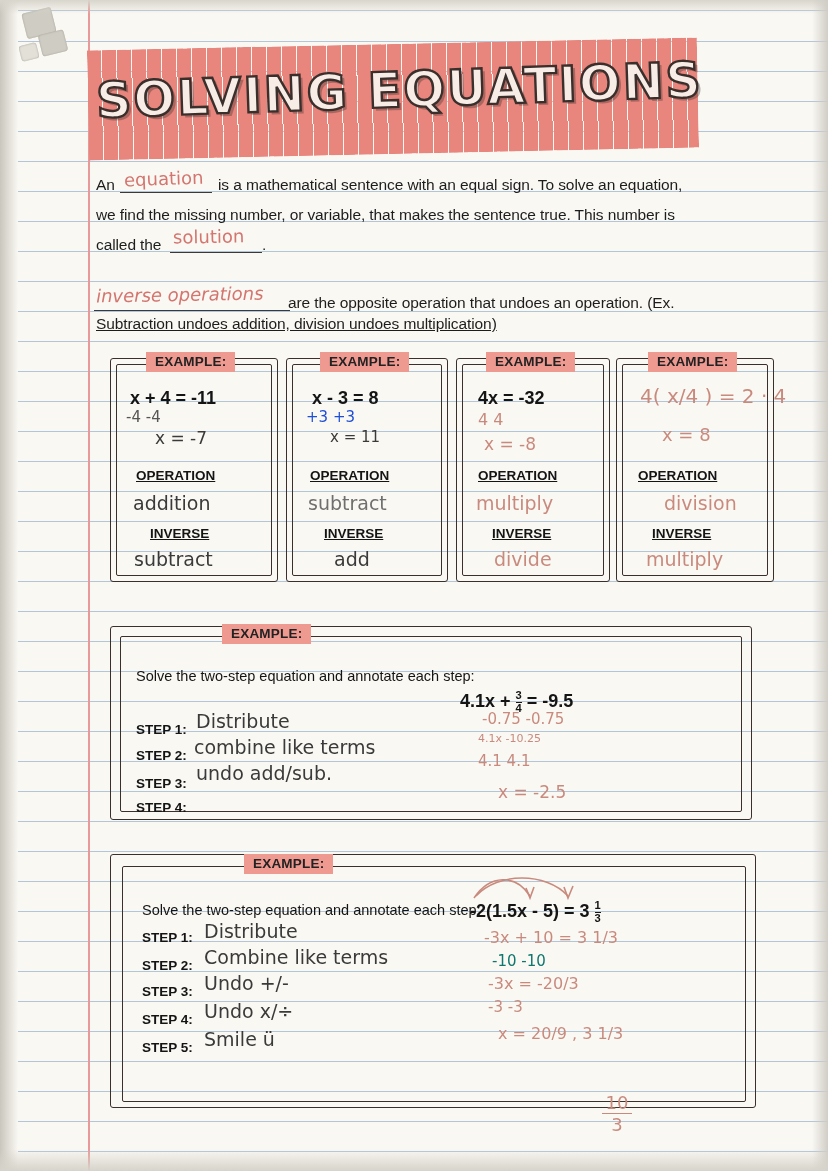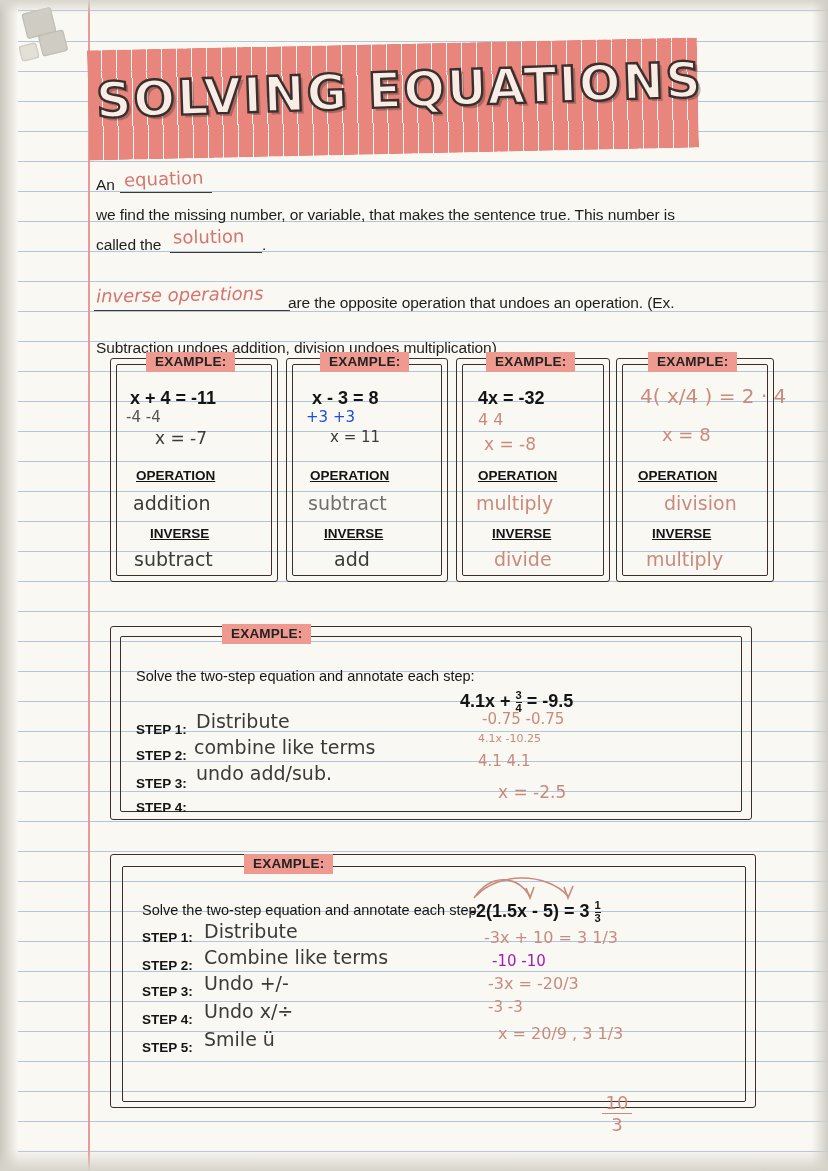--- a/index.html
+++ b/index.html
@@ -217,32 +217,33 @@
 
   <div class="banner">
     <div class="banner-zig-top"></div>
     <div class="banner-zig-bottom"></div>
   </div>
   <div class="banner-title">SOLVING EQUATIONS</div>
 
   <div class="print" style="left:96px; top:170px;">An</div>
   <div class="hand pink" style="left:124px; top:168px; font-size:18px; transform:rotate(-2deg);">equation</div>
   <div class="blank" style="left:120px; top:192px; width:92px;"></div>
+  <div class="print" style="left:218px; top:170px;">is a mathematical sentence with an equal sign.  To solve an equation,</div>
 
   <div class="print" style="left:96px; top:200px;">we find the missing number, or variable, that makes the sentence true.  This number is</div>
 
   <div class="print" style="left:96px; top:230px;">called the</div>
   <div class="hand pink" style="left:173px; top:226px; font-size:18px; transform:rotate(-1deg);">solution</div>
   <div class="blank" style="left:170px; top:252px; width:92px;"></div>
   <div class="print" style="left:262px; top:230px;">.</div>
 
   <div class="hand pink" style="left:96px; top:284px; font-size:18px; font-style:italic; transform:rotate(-1deg);">inverse operations</div>
   <div class="blank" style="left:94px; top:310px; width:196px;"></div>
   <div class="print" style="left:288px; top:288px;">are the opposite operation that undoes an operation.  (Ex.</div>
-  <div class="print" style="left:96px; top:333px;">Subtraction undoes addition, division undoes multiplication)</div>
+  <div class="print" style="left:96px; top:309px;text-decoration:underline;">Subtraction undoes addition, division undoes multiplication)</div>
 
   <div class="box-outer" style="left:110px; top:358px; width:166px; height:222px;"></div>
   <div class="box" style="left:116px; top:364px; width:154px; height:210px;"></div>
   <div class="tag" style="left:146px; top:352px;">EXAMPLE:</div>
   <div class="ex-eq" style="left:130px; top:388px;">x + 4 = -11</div>
   <div class="hand thin" style="left:126px; top:408px; font-size:15px; color:#555;">-4    -4</div>
   <div class="hand" style="left:155px; top:428px; font-size:17px;">x = -7</div>
   <div class="lbl" style="left:136px; top:468px;">OPERATION</div>
   <div class="hand" style="left:133px; top:492px;">addition</div>
   <div class="lbl" style="left:150px; top:526px;">INVERSE</div>
@@ -326,21 +327,21 @@
   </div>
 
   <svg style="position:absolute; left:468px; top:872px;" width="120" height="30" viewBox="0 0 120 30">
     <path d="M6 26 C 22 2, 48 2, 62 24" stroke="#c98a7e" stroke-width="1.6" fill="none"></path>
     <path d="M58 16 L62 26 L66 15" stroke="#c98a7e" stroke-width="1.6" fill="none"></path>
     <path d="M8 24 C 30 0, 78 0, 100 24" stroke="#c98a7e" stroke-width="1.6" fill="none"></path>
     <path d="M96 15 L100 26 L105 14" stroke="#c98a7e" stroke-width="1.6" fill="none"></path>
   </svg>
 
   <div class="hand thin" style="left:484px; top:928px; font-size:16px; color:#c98a7e;">-3x + 10 = 3 1/3</div>
-  <div class="hand thin" style="left:492px; top:952px; font-size:15px; color:#a21caf;">-10    -10</div>
+  <div class="hand thin" style="left:492px; top:952px; font-size:15px; color:#0f766e;">-10    -10</div>
   <div class="hand thin" style="left:488px; top:974px; font-size:16px; color:#c98a7e;">-3x = -20/3</div>
   <div class="hand thin" style="left:488px; top:998px; font-size:15px; color:#c98a7e;">-3        -3</div>
   <div class="hand thin" style="left:498px; top:1024px; font-size:16px; color:#c98a7e;">x = 20/9 , 3 1/3</div>
 
   <div class="step-lbl" style="left:142px; top:930px;">STEP 1:</div>
   <div class="hand" style="left:204px; top:920px;">Distribute</div>
 
   <div class="step-lbl" style="left:142px; top:958px;">STEP 2:</div>
   <div class="hand" style="left:204px; top:946px;">Combine like terms</div>
 

